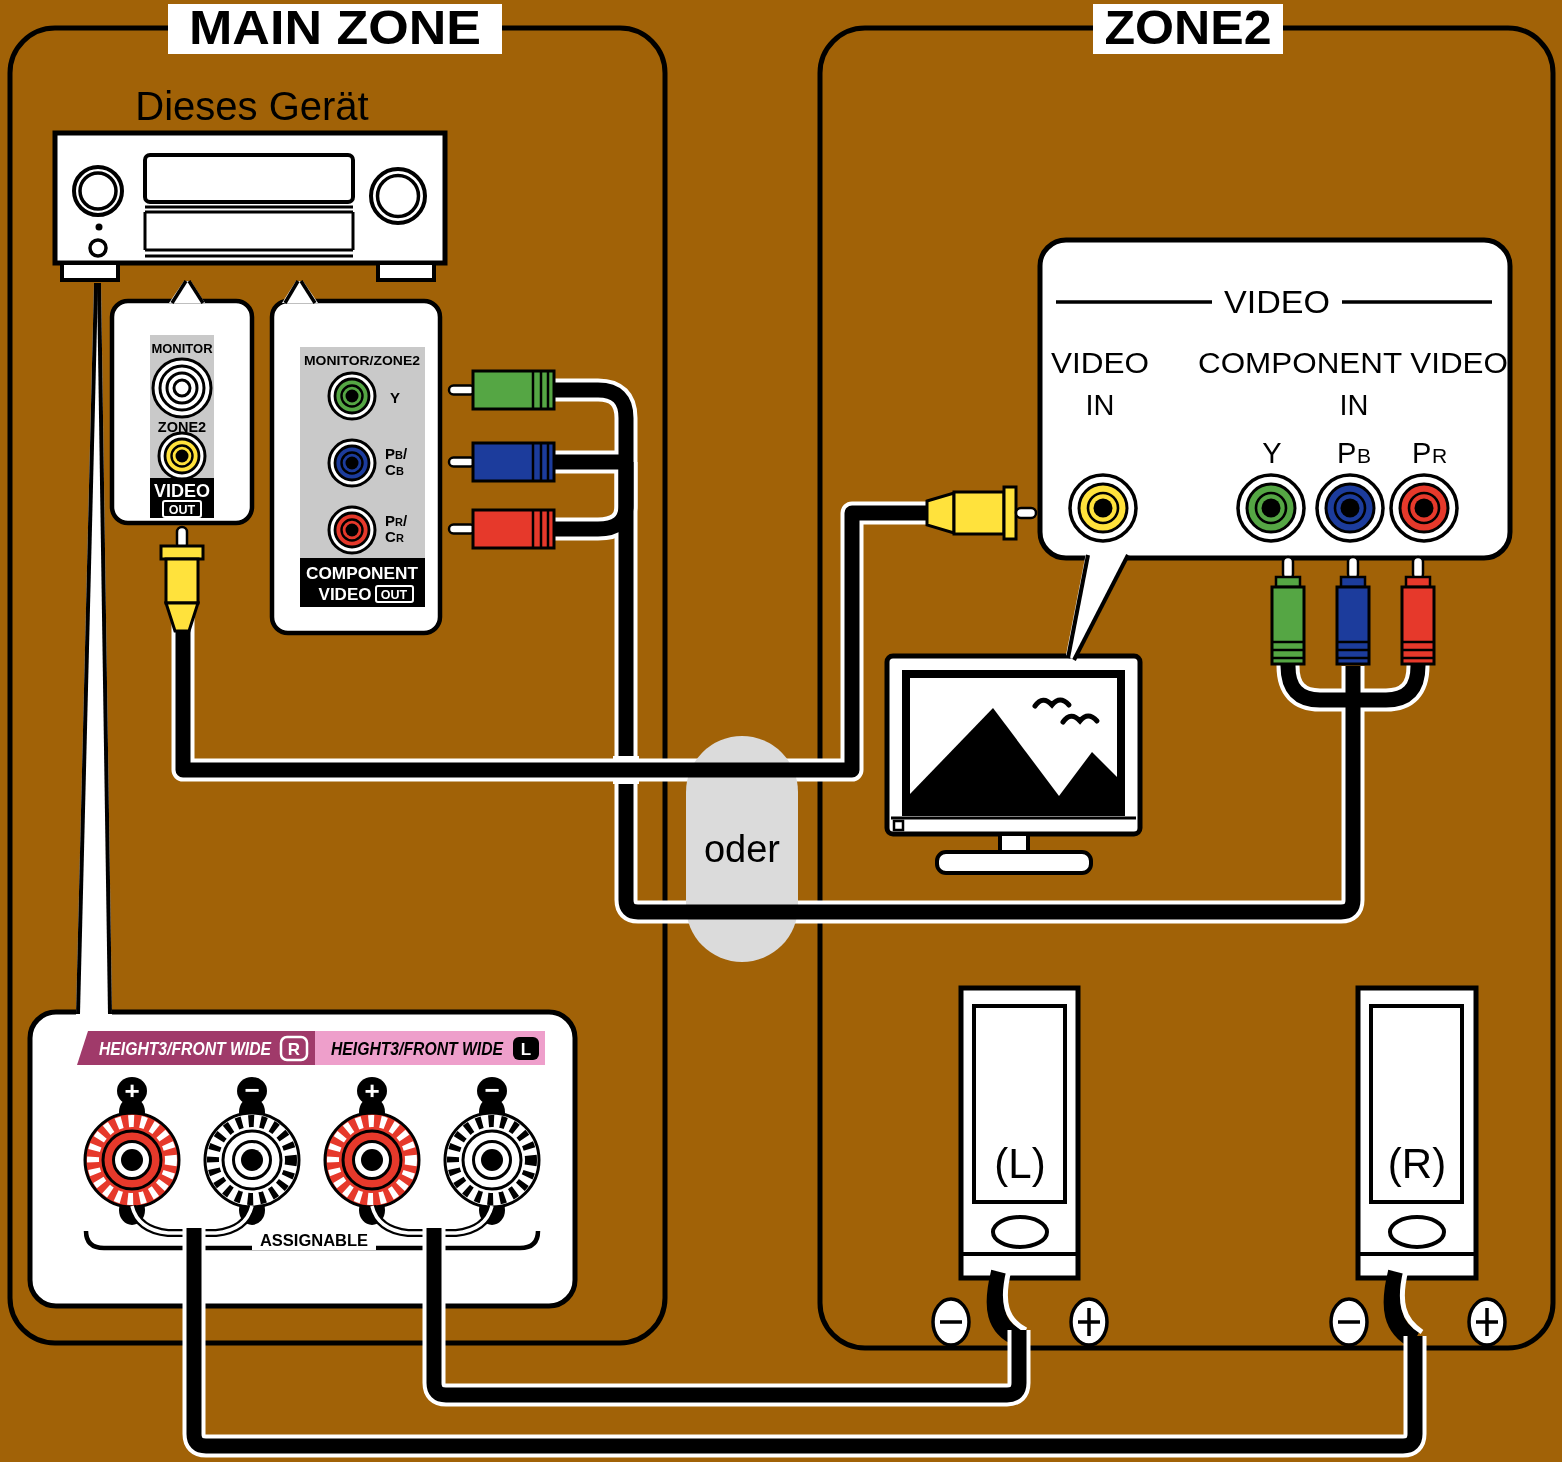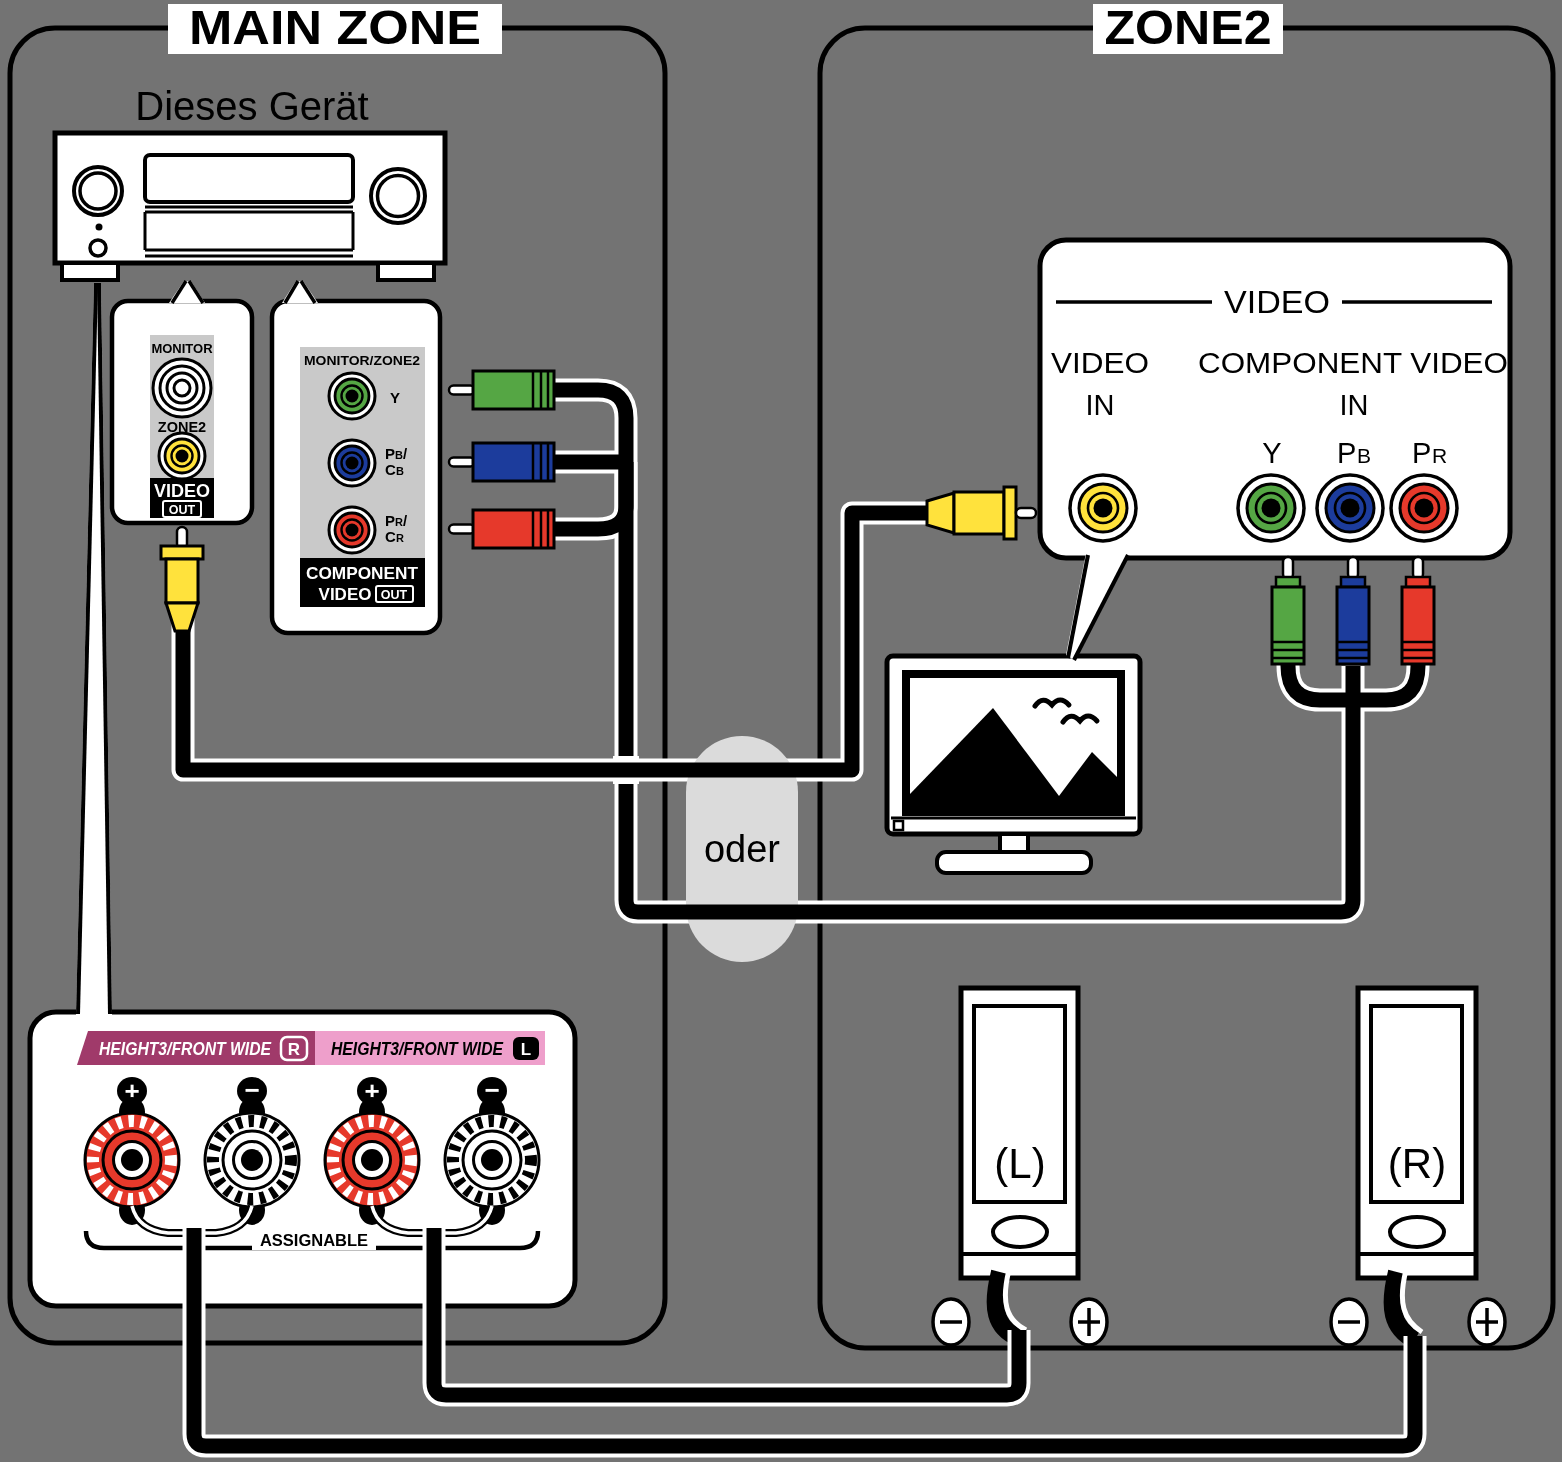--- a/index.html
+++ b/index.html
@@ -1,16 +1,16 @@
 <!DOCTYPE html>
 <html style="--yellow: #FFE23C; --green: #55A644; --blue: #1C3C9C; --red: #E6392B; --gray_panel: #C9C9C9; --gray_pill: #DBDBDB; --magenta: #A03A6A; --pink: #EE9FCB;"><head>
 <meta charset="utf-8">
 <style>
   html,body{margin:0;padding:0;background:#fff}
-  .stage{position:relative;width:1562px;height:1462px;background:#737373;overflow:hidden}
+  .stage{position:relative;width:1562px;height:1462px;background:#a16207;overflow:hidden}
   svg{display:block}
   text{font-family:"Liberation Sans","DejaVu Sans",sans-serif;fill:#000}
   .b{font-weight:bold}
   .bi{font-weight:bold;font-style:italic}
   .w{fill:#fff}
   .yellow{fill:var(--yellow)}
   .green{fill:var(--green)}
   .blue{fill:var(--blue)}
   .red{fill:var(--red)}
   .gpanel{fill:var(--gray_panel)}

